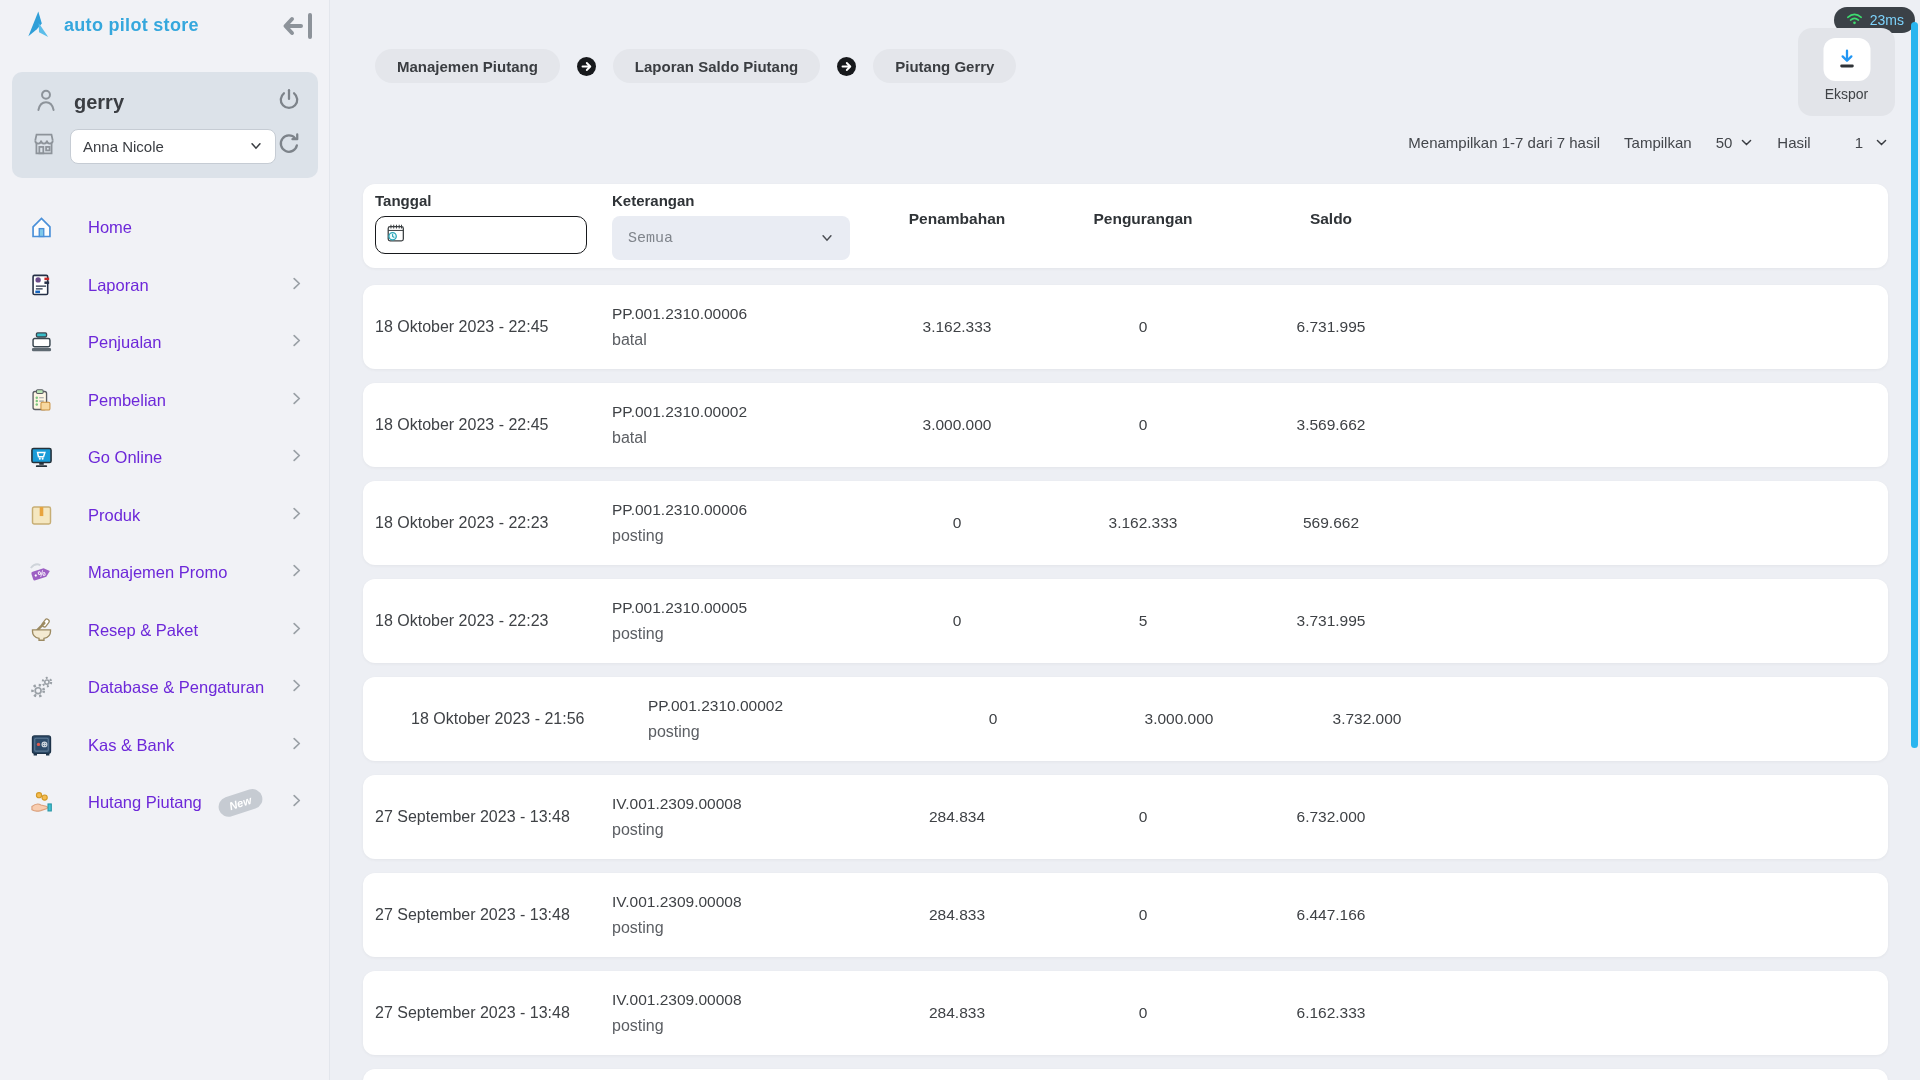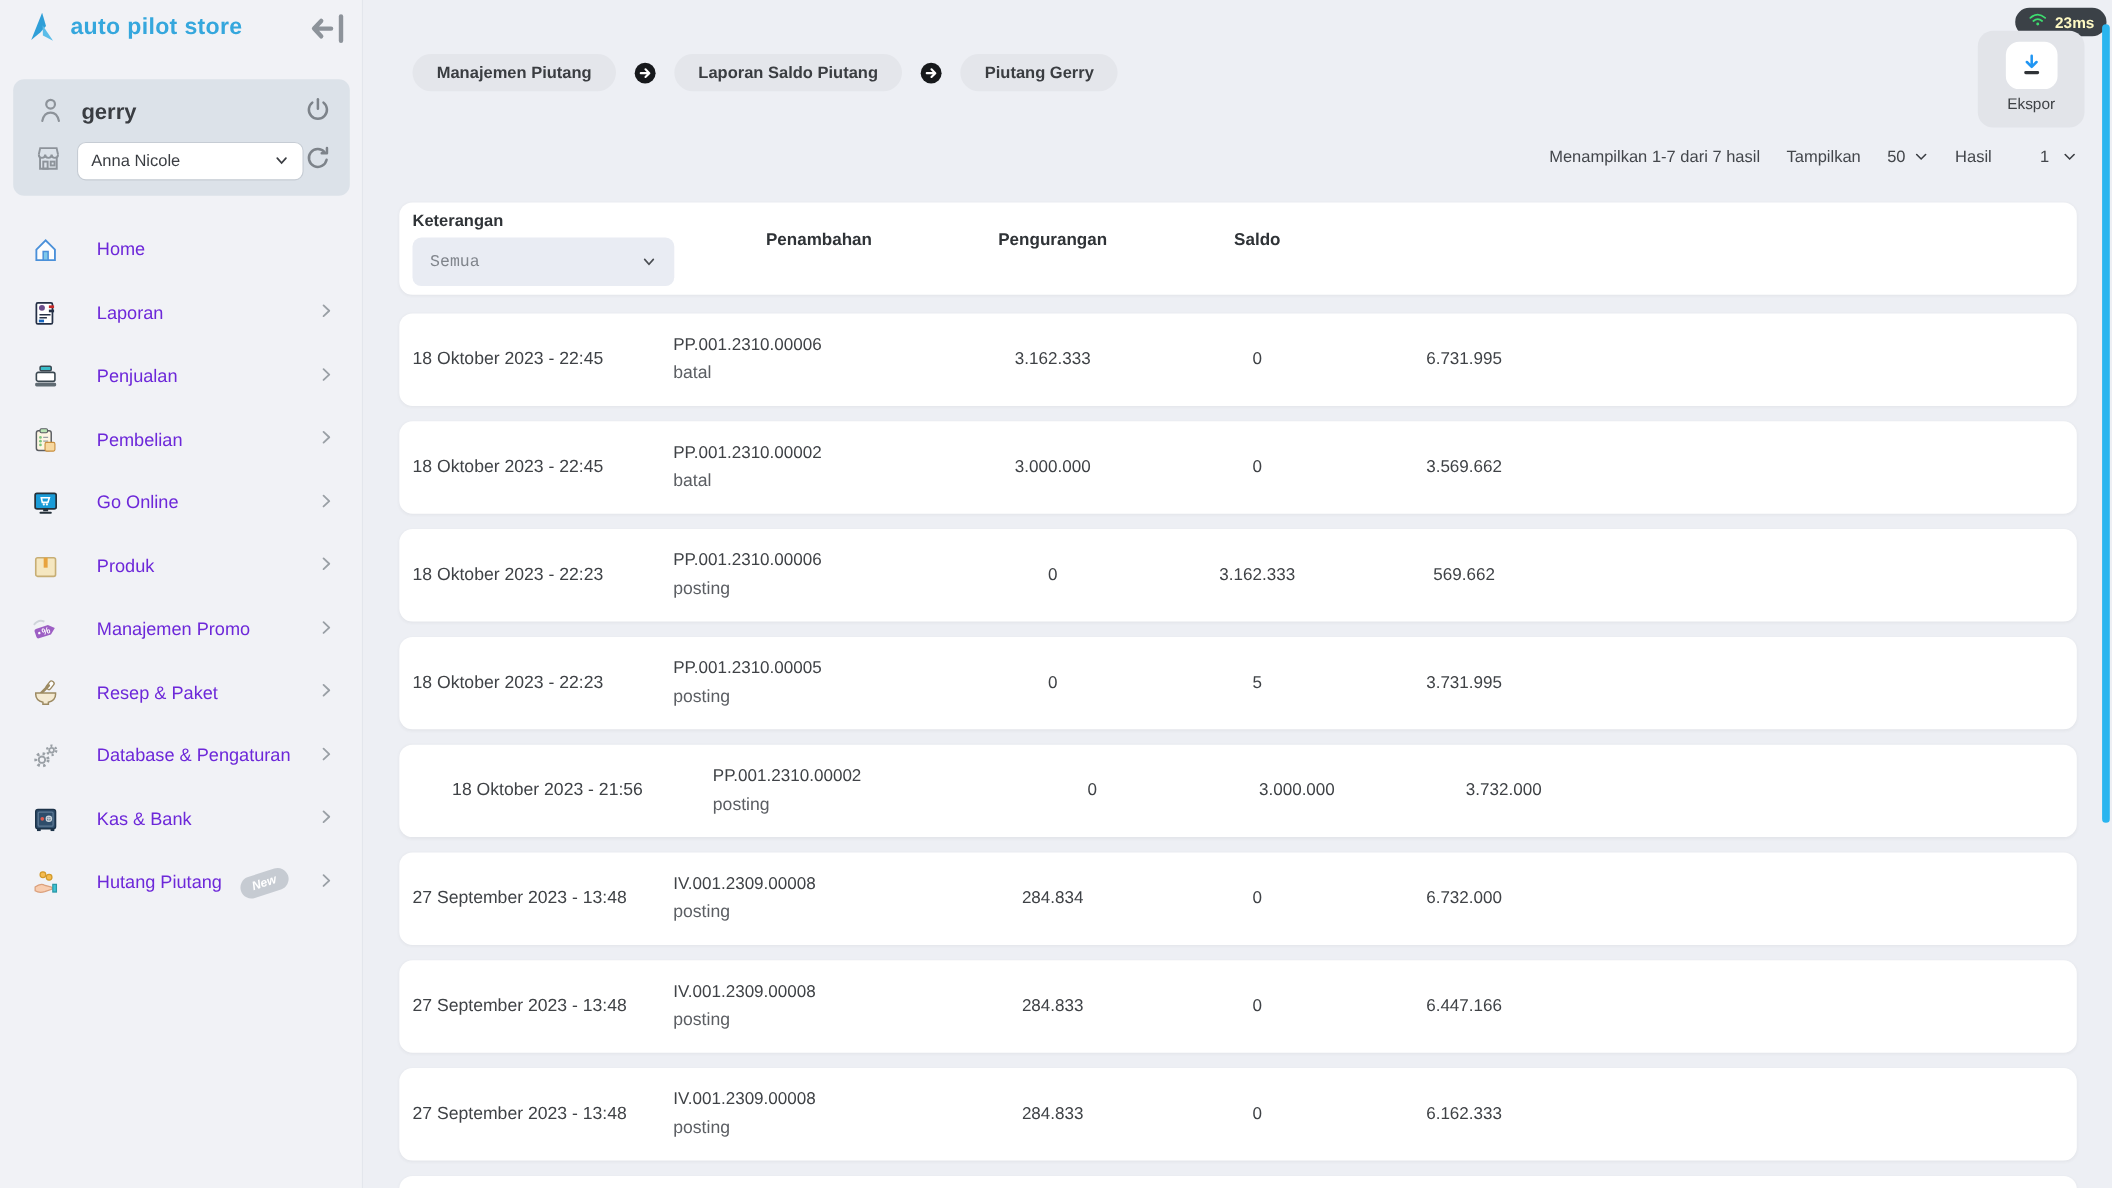--- a/index.html
+++ b/index.html
@@ -4,21 +4,21 @@
 <style>
   * { margin:0; padding:0; box-sizing:border-box; }
   html,body { width:1920px; height:1080px; }
   body { font-family:"Liberation Sans", sans-serif; }
   .screen { position:relative; width:1920px; height:1080px; background:#edeff4; overflow:hidden; }
 
   
   .sidebar { position:absolute; left:0; top:0; width:330px; height:1080px; background:#f1f2f6; border-right:1px solid #e3e6ec; }
   .logo-row { position:absolute; left:22px; top:8px; display:flex; align-items:center; }
   .logo-icon svg { width:34px; height:34px; display:block; }
-  .logo-text { margin-left:8px; font-size:21px; font-weight:700; color:#35a7dd; letter-spacing:.3px; }
+  .logo-text { margin-left:8px; font-size:18px; font-weight:700; color:#35a7dd; letter-spacing:.3px; }
   .collapse-btn { position:absolute; left:282px; top:10px; width:40px; height:32px; cursor:pointer; }
   .collapse-btn svg { width:40px; height:32px; }
 
   .user-panel { position:absolute; left:12px; top:72px; width:306px; height:106px; background:#dce2e9; border-radius:10px; }
   .up-row1 { position:absolute; left:20px; top:14px; right:16px; height:32px; display:flex; align-items:center; }
   .person-icon svg { width:28px; height:28px; }
   .user-name { margin-left:14px; font-size:20px; font-weight:700; color:#3a3d42; }
   .power-btn { margin-left:auto; } .power-btn svg { width:26px; height:26px; }
   .up-row2 { position:absolute; left:18px; top:56px; right:16px; height:36px; display:flex; align-items:center; }
   .store-icon svg { width:28px; height:28px; }
@@ -35,21 +35,21 @@
   .mi-badge { margin-left:16px; transform:rotate(-18deg); background:#c6cbd2; color:#fff; font-size:11px; font-weight:700; font-style:italic; padding:4px 11px; border-radius:11px; }
   .mi-chevron { margin-left:auto; } .mi-chevron svg { width:15px; height:15px; }
 
   
   .breadcrumb { position:absolute; left:375px; top:49px; display:flex; align-items:center; gap:16px; }
   .crumb { height:34px; display:flex; align-items:center; padding:0 22px; background:#e4e6eb; border-radius:17px; font-size:15px; font-weight:700; color:#3a3d41; cursor:pointer; }
   .crumb-arrow svg { width:21px; height:21px; display:block; }
 
   .latency-badge { position:absolute; right:5px; top:7px; height:26px; background:#3b4147; border-radius:13px; display:flex; align-items:center; padding:0 11px; gap:6px; }
   .latency-badge svg { width:19px; height:19px; }
-  .latency-text { font-size:14px; font-weight:700; color:#fef9c3; }
+  .latency-text { font-size:14px; font-weight:400; color:#7dd3fc; }
 
   .export-btn { position:absolute; right:25px; top:28px; width:97px; height:88px; background:#e2e4e9; border-radius:14px; cursor:pointer; }
   .export-inner { position:absolute; left:50%; top:10px; transform:translateX(-50%); width:47px; height:43px; background:#fff; border-radius:12px; display:flex; align-items:center; justify-content:center; }
   .export-inner svg { width:25px; height:25px; }
   .export-label { position:absolute; left:0; right:0; top:58px; text-align:center; font-size:14px; color:#3f4246; }
 
   .scrollbar { position:absolute; right:2px; top:22px; width:7px; height:726px; background:#2ab5ef; border-radius:4px; }
 
   .pagination { position:absolute; right:32px; top:130px; height:24px; display:flex; align-items:center; font-size:15px; color:#43464b; }
   .pg-summary { margin-right:24px; }
@@ -363,20 +363,35 @@
     <span class="pg-page">1</span>
     <span class="pg-chev2">
       <svg viewBox="0 0 16 16" fill="none" stroke="#3a3d42" stroke-width="1.8" stroke-linecap="round">
           <path d="M3 5.5 L8 10.5 L13 5.5"></path>
         </svg>
     </span>
   </div>
 
   <div class="card filter-card grid-cols">
     <div class="f-cell">
+      <div class="f-label">Tanggal</div>
+      <div class="date-input">
+        <span>
+          <svg viewBox="0 0 24 24">
+              <rect x="3.5" y="5" width="16.5" height="15.5" rx="2" fill="#fff" stroke="#3c4043" stroke-width="1.4"></rect>
+              <path d="M3.5 9.2 h16.5" stroke="#3c4043" stroke-width="1.1"></path>
+              <path d="M6.5 3 v4 M9.5 3 v4 M12.5 3 v4 M15.5 3 v4 M18 3 v4" stroke="#3c4043" stroke-width="1.1"></path>
+              <circle cx="8.3" cy="15.5" r="4" fill="#eafafb" stroke="#2aa5b8" stroke-width="1.4"></circle>
+              <path d="M8.3 13.5 v2.2 l1.5 1" stroke="#2aa5b8" stroke-width="1.2" fill="none" stroke-linecap="round"></path>
+            </svg>
+        </span>
+        <span></span>
+      </div>
+    </div>
+    <div class="f-cell">
       <div class="f-label">Keterangan</div>
       <div class="semua-select">
         <span>Semua</span>
         <span class="chev">
           <svg viewBox="0 0 16 16" fill="none" stroke="#4a4d52" stroke-width="1.7" stroke-linecap="round">
               <path d="M3.5 5.5 L8 10.5 L12.5 5.5"></path>
             </svg>
         </span>
       </div>
     </div>

